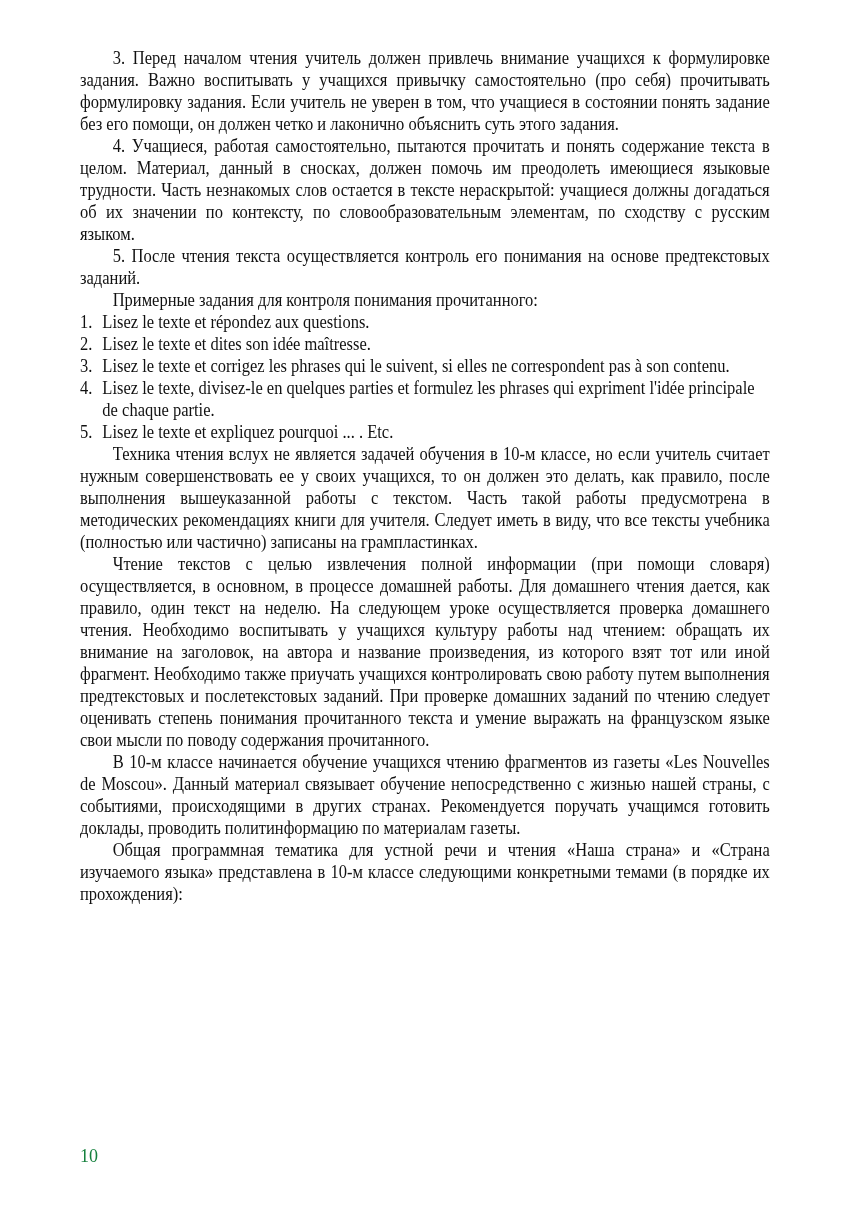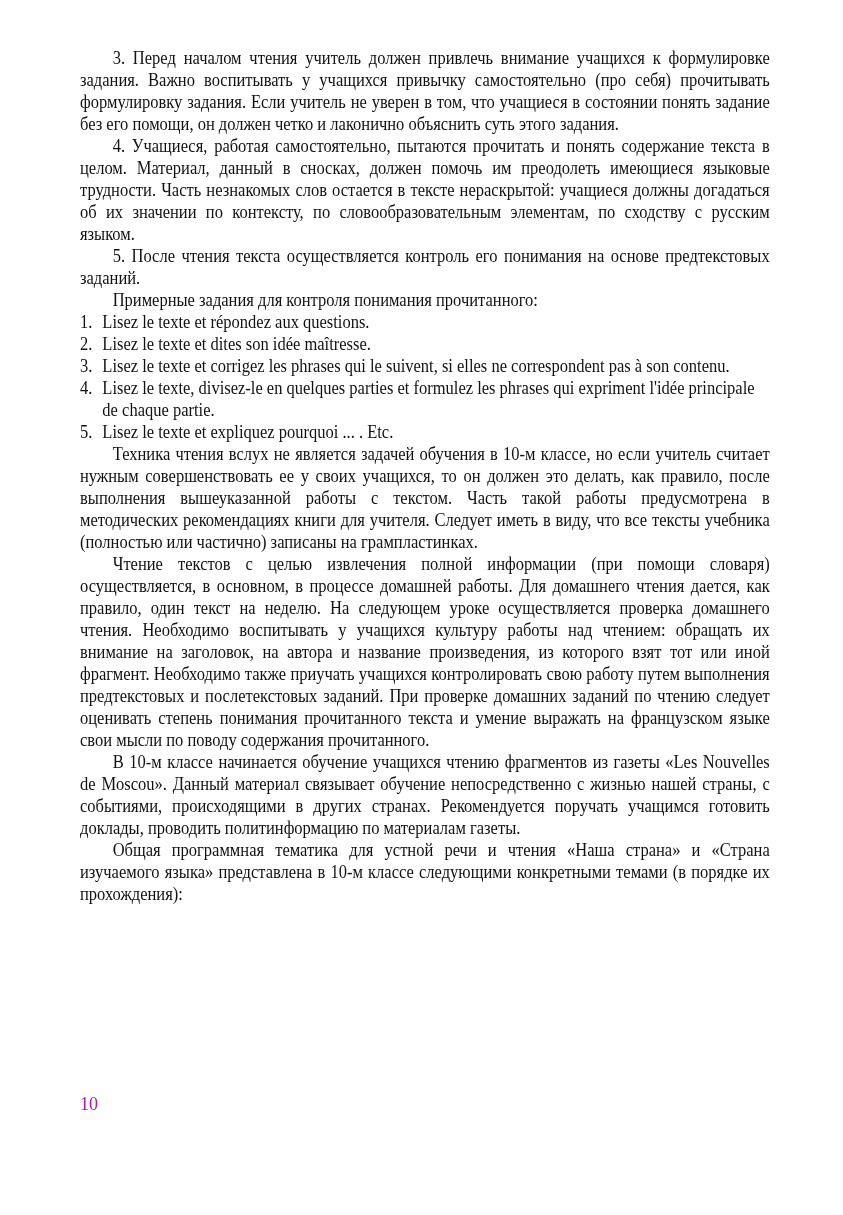--- a/index.html
+++ b/index.html
@@ -10,23 +10,23 @@
       font-size: 19.2px; line-height: 22px; color: #111111;
       text-align: justify; hyphens: manual;
       transform: scaleX(0.86); transform-origin: 0 0;
     }
     .page-inner { width: 802px; }
     .para { margin: 0; text-indent: 38px; text-align-last: left; }
     .list { margin: 0; padding: 0; list-style: none; }
     .list li { position: relative; padding-left: 26px; text-indent: 0; text-align: left; }
     .list .num { position: absolute; left: 0; top: 0; }
     .folio {
-      position: absolute; left: 80px; top: 1094px;
+      position: absolute; left: 80px; top: 1146px;
       font-family: "Liberation Serif", "DejaVu Serif", serif;
-      font-size: 18px; color: #a21caf;
+      font-size: 18px; color: #15803d;
     }
   </style>
 </head>
 <body>
 
 <div class="page">
   <div class="page-inner">
     <p class="para">3. Перед началом чтения учитель должен привлечь внимание учащихся к формулировке задания. Важно воспитывать у учащихся привычку самостоятельно (про себя) прочитывать формулировку задания. Если учитель не уверен в том, что учащиеся в состоянии понять задание без его помощи, он должен четко и лаконично объяснить суть этого задания.</p>
     <p class="para">4. Учащиеся, работая самостоятельно, пытаются прочитать и понять содержание текста в целом. Материал, данный в сносках, должен помочь им преодолеть имеющиеся языковые трудности. Часть незнакомых слов остается в тексте нераскрытой: учащиеся должны догадаться об их значении по контексту, по словообразовательным элементам, по сходству с русским языком.</p>
     <p class="para">5. После чтения текста осуществляется контроль его понимания на основе предтекстовых заданий.</p>

